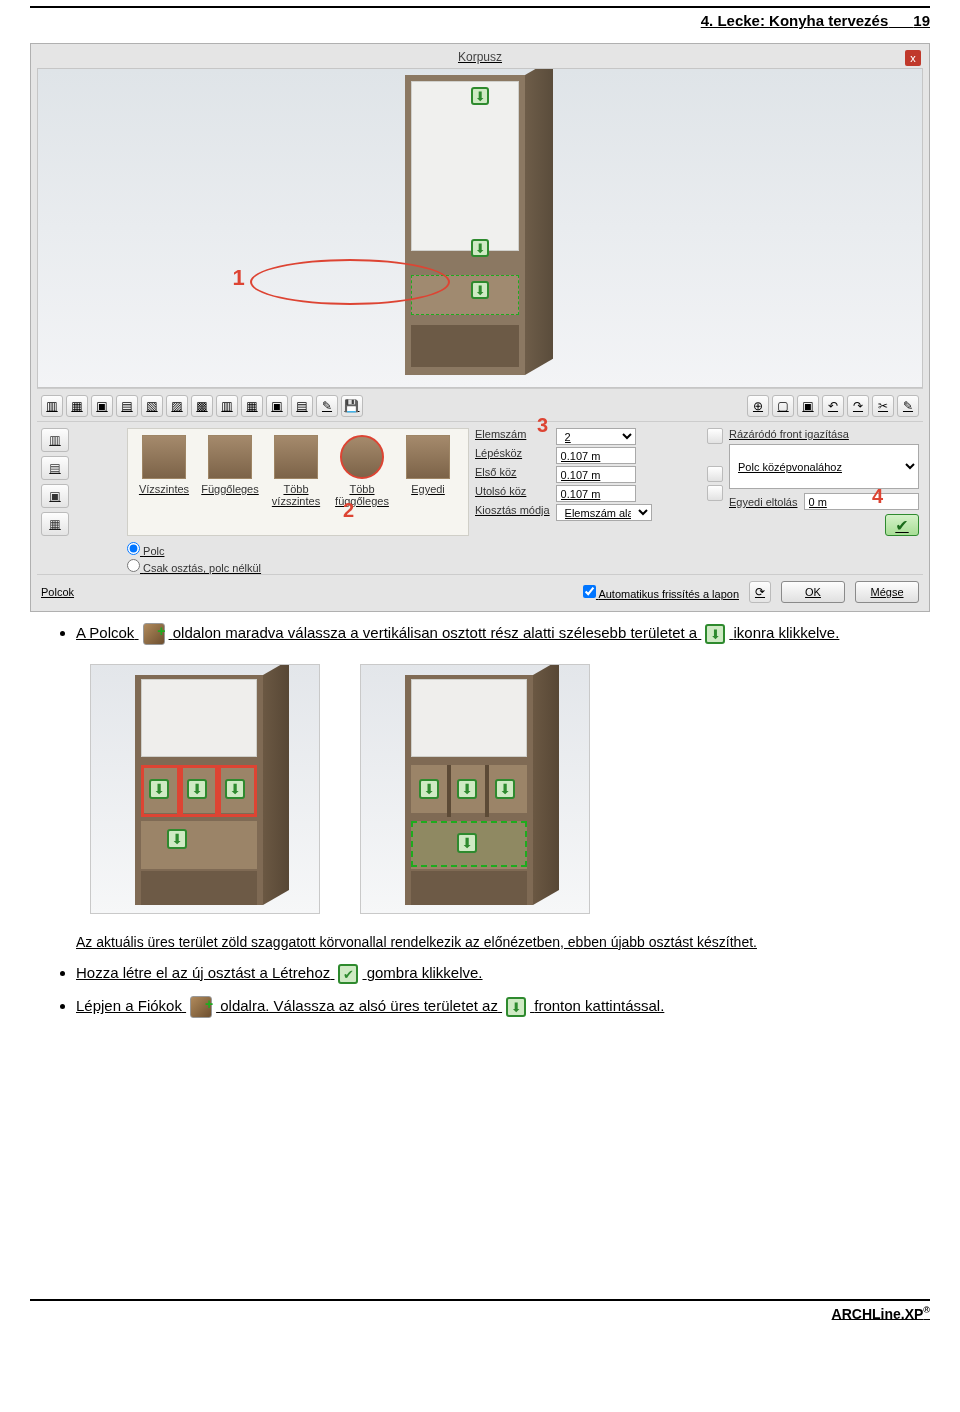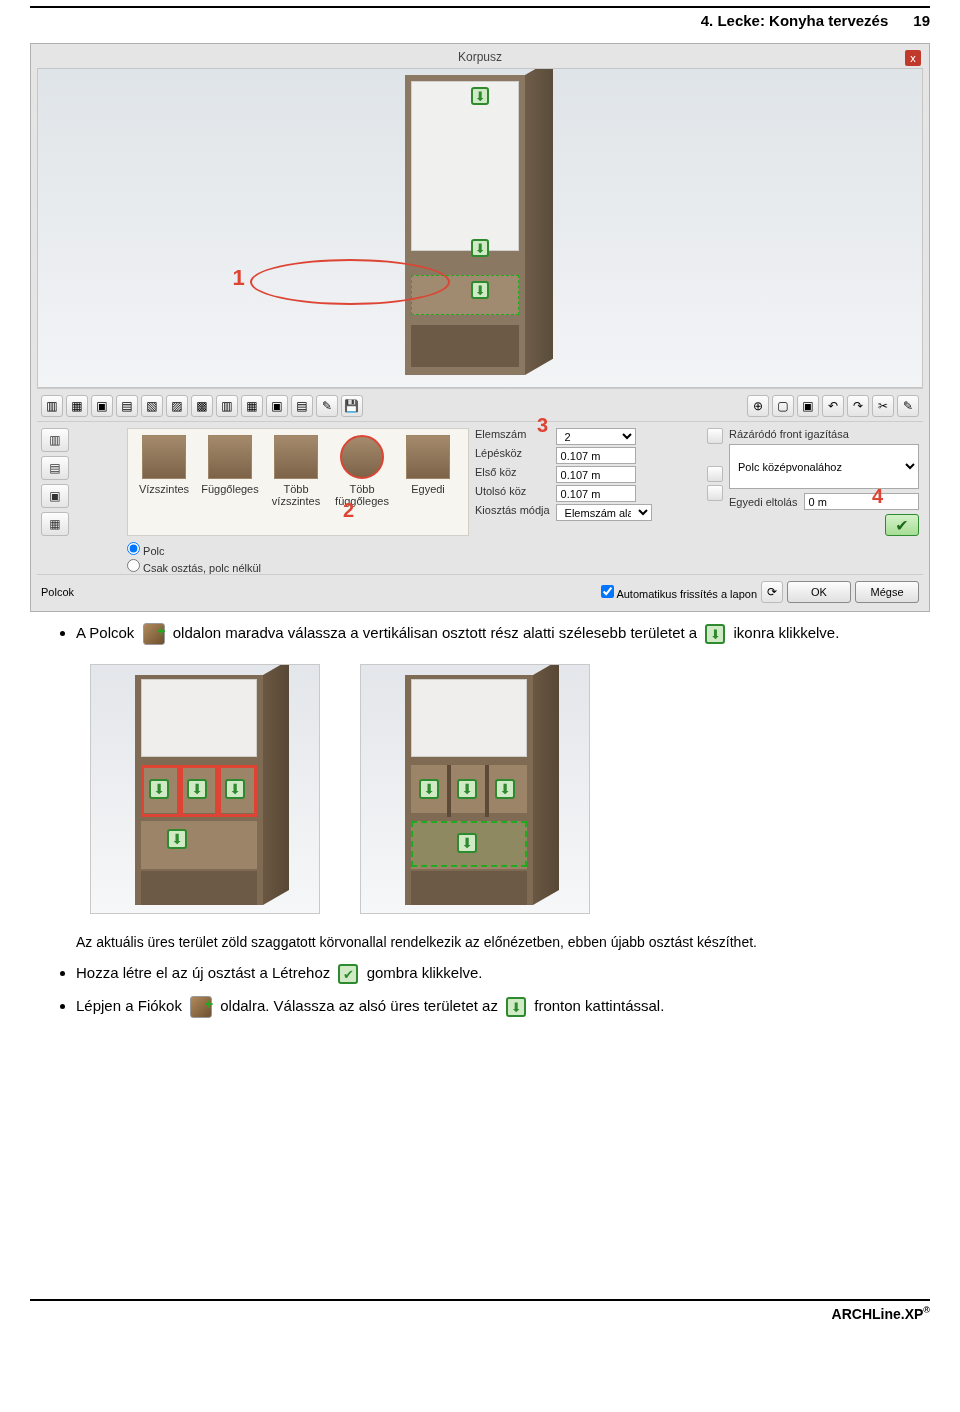--- a/index.html
+++ b/index.html
@@ -6,20 +6,21 @@
   body {
     font-family: Arial, Helvetica, sans-serif;
     background: #fff;
     width: 960px;
     margin: 0 auto;
     color: #000;
     font-size: 13px;
   }
   .page {
     padding: 0 30px 30px 30px;
+    text-decoration: underline;
   }
   .header {
     border-top: 2px solid #000;
     margin-top: 6px;
     padding-top: 4px;
     display: flex;
     justify-content: space-between;
     font-weight: bold;
     font-size: 15px;
     margin-bottom: 14px;
@@ -147,21 +148,21 @@
     width:34px; height:34px; border:1px solid #bbb;
     background:repeating-linear-gradient(#d44b4b 0 6px,#b53434 6px 12px);
     border-radius:3px;
   }
   .radio-row {
     padding: 4px 6px 0 90px;
     font-size:11px; color:#333;
     display:flex; flex-direction:column; gap:2px;
   }
   .footerbar {
-    display:flex; align-items:center; gap:4px;
+    display:flex; align-items:center; gap:10px;
     border-top:1px solid #ccc; padding:6px 4px 0 4px; font-size:11px;
   }
   .footerbar .grow { flex:1; }
   .btn {
     height:22px; min-width:64px; border:1px solid #8a8a8a; border-radius:3px;
     background:linear-gradient(#fdfdfd,#e0e0e0); font-size:11px;
   }
   .btn-green {
     height:22px; width:34px; border:1px solid #2e8a2e; border-radius:3px;
     background:linear-gradient(#d5f2c9,#a7dd95);

